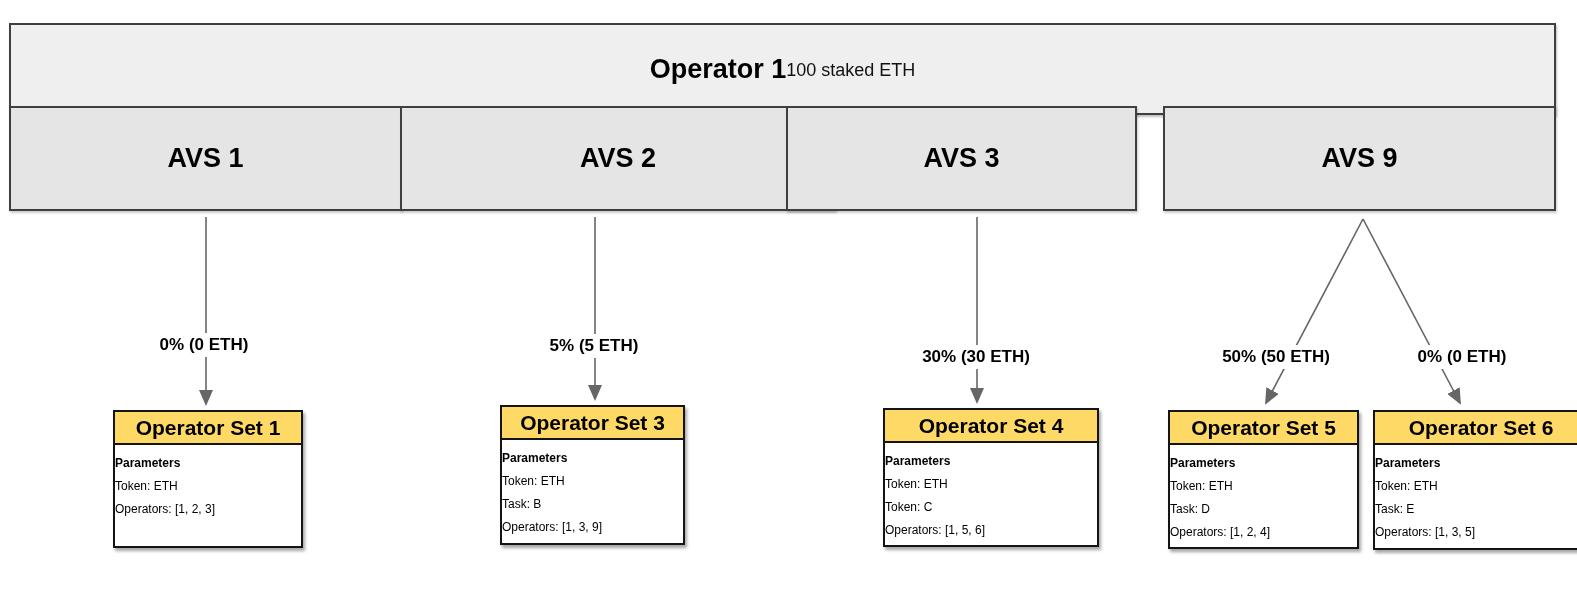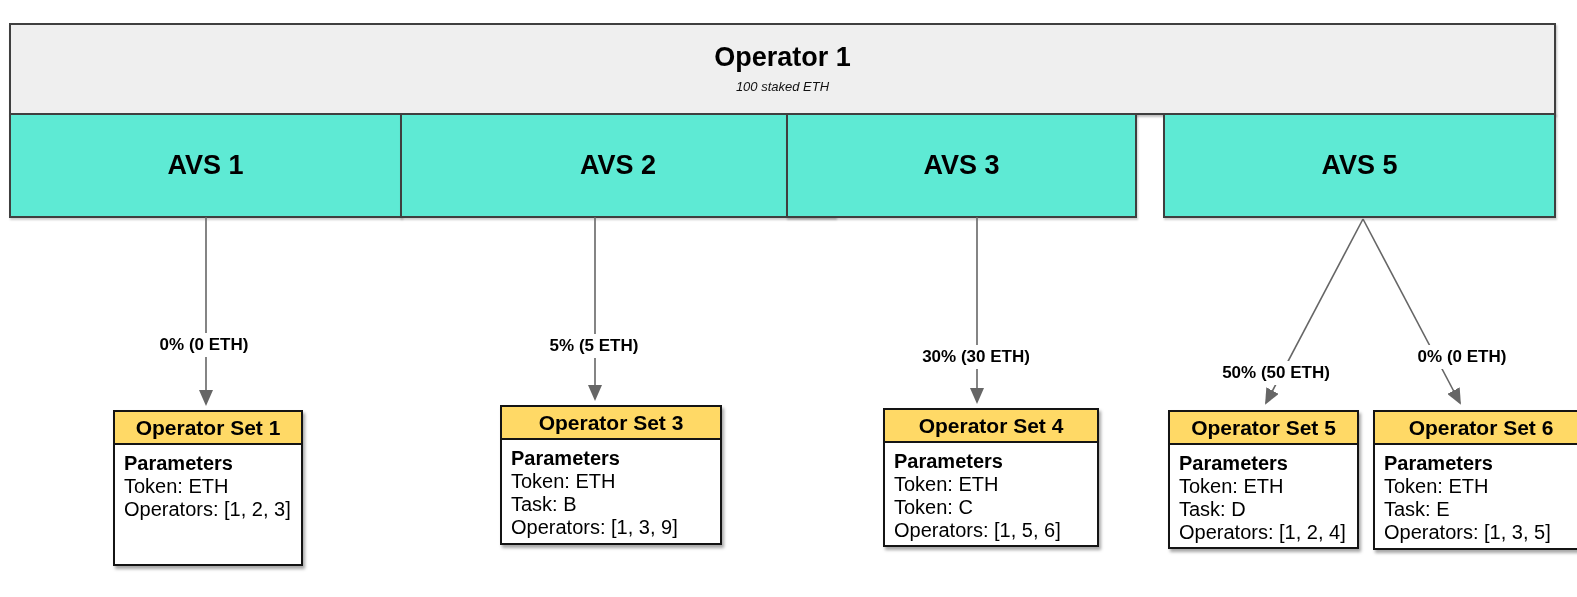--- a/index.html
+++ b/index.html
@@ -14,34 +14,34 @@
 
   
   .operator-box {
     position: absolute;
     left: 9px; top: 23px;
     width: 1547px; height: 92px;
     box-sizing: border-box;
     background: #efefef;
     border: 2px solid #3f3f3f;
     display: flex;
-    flex-direction: column;
+    flex-direction: row;
     align-items: center;
     justify-content: center;
     box-shadow: 1px 2px 2px rgba(0,0,0,0.25);
   }
   .operator-title { font-size: 27px; font-weight: bold; color: #000; line-height: 32px; }
-  .operator-subtitle { font-size: 13px; color: #111; line-height: 21px; margin-top: 3px; font-style: italic; }
+  .operator-subtitle { font-size: 18px; color: #111; line-height: 21px; margin-top: 3px; }
 
   
   .avs-cell {
     position: absolute;
-    top: 113px; height: 105px;
+    top: 106px; height: 105px;
     box-sizing: border-box;
-    background: #5eead4;
+    background: #e5e5e5;
     border: 2px solid #3f3f3f;
     display: flex;
     align-items: center;
     justify-content: center;
     font-size: 27px;
     font-weight: bold;
     color: #000;
     box-shadow: 1px 2px 2px rgba(0,0,0,0.2);
   }
   .avs-1 { left: 9px;    width: 393px; }
@@ -83,29 +83,29 @@
     background: #ffd966;
     border-bottom: 2px solid #141414;
     display: flex;
     align-items: center;
     justify-content: center;
     font-size: 21px;
     font-weight: bold;
     color: #000;
   }
   .opset-body {
-    padding: 7px 9px 4px 9px;
-    font-size: 20px;
+    padding: 7px 9px 4px 0;
+    font-size: 12px;
     line-height: 23px;
     color: #000;
   }
   .opset-body .param-heading { font-weight: bold; }
 
-  .os-1 { left: 113px;  top: 410px; width: 190px; height: 156px; }
-  .os-3 { left: 500px;  top: 405px; width: 222px; height: 140px; }
+  .os-1 { left: 113px;  top: 410px; width: 190px; height: 138px; }
+  .os-3 { left: 500px;  top: 405px; width: 185px; height: 140px; }
   .os-4 { left: 883px;  top: 408px; width: 216px; height: 139px; }
   .os-5 { left: 1168px; top: 410px; width: 191px; height: 139px; }
   .os-6 { left: 1373px; top: 410px; width: 216px; height: 140px; }
 </style>
 </head>
 <body>
 
 <div class="canvas">
 
   <div class="operator-box">
@@ -116,40 +116,40 @@
   <div class="avs-cell avs-1">
     <span>AVS 1</span>
   </div>
   <div class="avs-cell avs-2">
     <span>AVS 2</span>
   </div>
   <div class="avs-cell avs-3">
     <span>AVS 3</span>
   </div>
   <div class="avs-cell avs-4">
-    <span>AVS 5</span>
+    <span>AVS 9</span>
   </div>
 
   <svg class="arrows" viewBox="0 0 1577 597" xmlns="http://www.w3.org/2000/svg">
     <defs>
       <marker id="arrowhead" markerUnits="userSpaceOnUse" markerWidth="16" markerHeight="14" refX="14" refY="7" orient="auto">
         <path d="M0,0 L16,7 L0,14 Z" fill="#666666"></path>
       </marker>
     </defs>
     <line x1="206" y1="217" x2="206" y2="404" stroke="#666666" stroke-width="1.6" marker-end="url(#arrowhead)"></line>
     <line x1="595" y1="217" x2="595" y2="399" stroke="#666666" stroke-width="1.6" marker-end="url(#arrowhead)"></line>
     <line x1="977" y1="217" x2="977" y2="402" stroke="#666666" stroke-width="1.6" marker-end="url(#arrowhead)"></line>
     <line x1="1363" y1="219" x2="1266" y2="403" stroke="#666666" stroke-width="1.6" marker-end="url(#arrowhead)"></line>
     <line x1="1363" y1="219" x2="1460" y2="403" stroke="#666666" stroke-width="1.6" marker-end="url(#arrowhead)"></line>
   </svg>
 
   <div class="alloc-label" style="left:204px;  top:345px;">0% (0 ETH)</div>
   <div class="alloc-label" style="left:594px;  top:346px;">5% (5 ETH)</div>
   <div class="alloc-label" style="left:976px;  top:357px;">30% (30 ETH)</div>
-  <div class="alloc-label" style="left:1276px; top:357px;margin-top:16px;">50% (50 ETH)</div>
+  <div class="alloc-label" style="left:1276px; top:357px;">50% (50 ETH)</div>
   <div class="alloc-label" style="left:1462px; top:357px;">0% (0 ETH)</div>
 
   <div class="opset os-1">
     <div class="opset-header">Operator Set 1</div>
     <div class="opset-body">
       <div class="param-heading">Parameters</div>
       <div>Token: ETH</div>
       <div>Operators: [1, 2, 3]</div>
     </div>
   </div>

